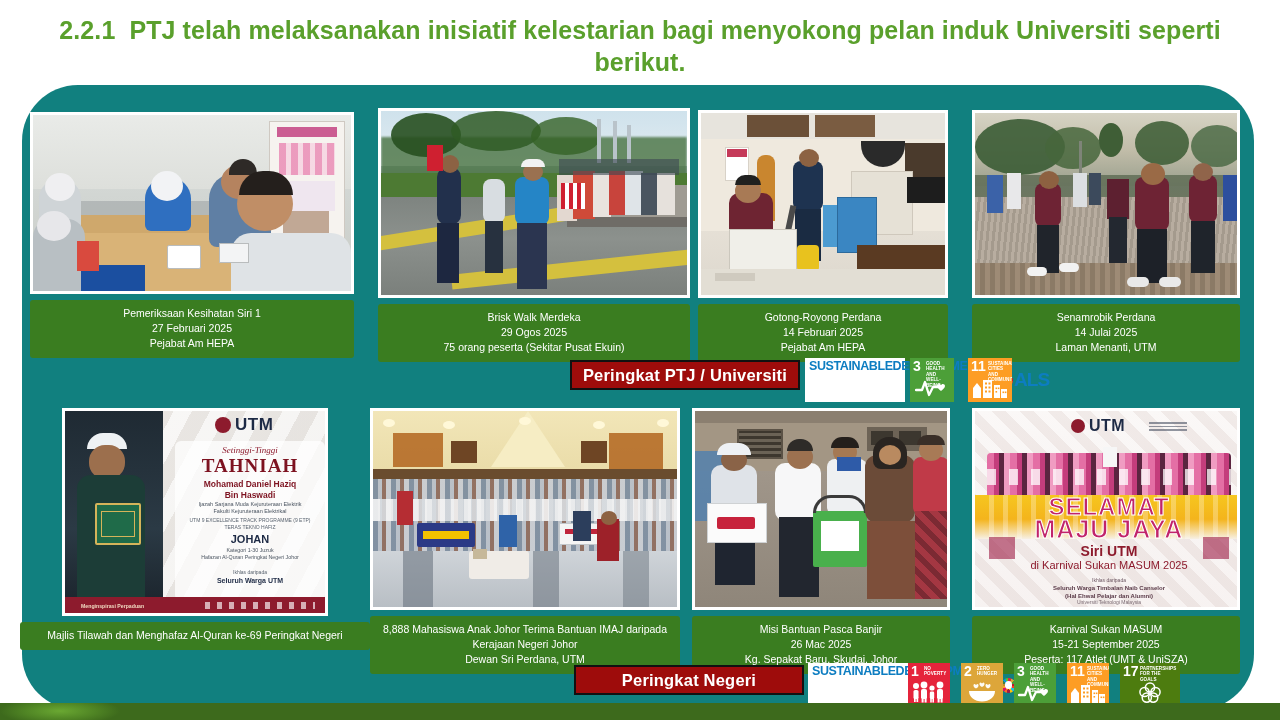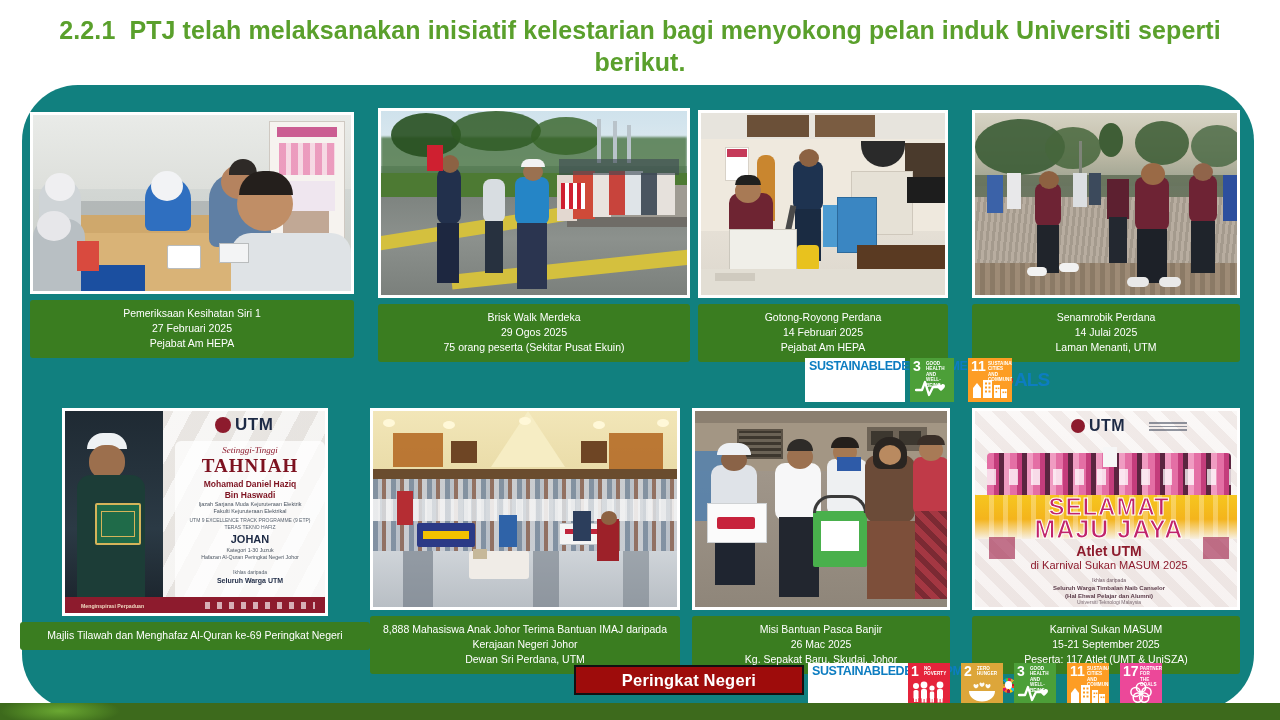--- a/index.html
+++ b/index.html
@@ -292,20 +292,23 @@
         <div style="position:absolute;left:114px;top:60px;width:12px;height:32px;background:#3c4a5c;"></div>
       </div>
     </div>
     <div class="caption" style="left:0px; top:194px; width:268px;">
       <div>Senamrobik Perdana</div>
       <div>14 Julai 2025</div>
       <div>Laman Menanti, UTM</div>
     </div>
   </div>
 
+  <div class="banner" style="left:570px; top:360px; width:230px; height:30px;">
+    <span>Peringkat PTJ / Universiti</span>
+  </div>
 
   <div class="sdg-logo" style="left:805px; top:358px; width:100px; height:44px;">
     <div class="l1" style="font-size:12.5px;">SUSTAINABLE</div>
     <div class="l2" style="font-size:12.5px;">DEVELOPMENT</div>
     <div class="l3" style="font-size:19px;">
       <span>G</span>
       <span class="sdg-wheel" style="width:15px;height:15px;margin:0 1px;"></span>
       <span>ALS</span>
     </div>
   </div>
@@ -472,21 +475,21 @@
         <div style="position:absolute;left:96px;top:8px;width:14px;height:14px;border-radius:50%;background:#8d1b2d;"></div>
         <div style="position:absolute;left:114px;top:6px;width:56px;height:18px;font:bold 16px 'Liberation Sans',sans-serif;color:#1d2a45;letter-spacing:.5px;">UTM</div>
         <div style="position:absolute;left:174px;top:9px;width:38px;height:11px;background:repeating-linear-gradient(0deg,#4a5264 0 1.6px,transparent 1.6px 3.6px);opacity:.6;"></div>
         <div style="position:absolute;left:12px;top:42px;width:244px;height:46px;background:repeating-linear-gradient(90deg,#e46fa5 0 7px,#c43d7c 7px 12px,#5b2540 12px 17px,#f09cc2 17px 23px);border-radius:4px;"></div>
         <div style="position:absolute;left:12px;top:58px;width:244px;height:16px;background:repeating-linear-gradient(90deg,#ffffff 0 9px,transparent 9px 22px);opacity:.75;"></div>
         <div style="position:absolute;left:128px;top:36px;width:14px;height:20px;background:#f6f6f6;"></div>
         <div style="position:absolute;left:0;top:84px;width:100%;height:44px;background:linear-gradient(180deg,#f6c61f 0%,#f4b41c 55%,#f7f0e4 100%);"></div>
         <div style="position:absolute;left:14px;top:84px;width:240px;height:44px;background:repeating-linear-gradient(90deg,rgba(255,255,255,.28) 0 5px,transparent 5px 14px);"></div>
         <div style="position:absolute;left:20px;top:104px;width:228px;text-align:center;font:bold 25px 'Liberation Sans',sans-serif;color:#c1246a;letter-spacing:1px;-webkit-text-stroke:1px #ffffff;">MAJU JAYA</div>
         <div style="position:absolute;left:20px;top:82px;width:228px;text-align:center;font:bold 24px 'Liberation Sans',sans-serif;color:#c1246a;letter-spacing:1px;-webkit-text-stroke:1px #ffffff;">SELAMAT</div>
-        <div style="position:absolute;left:20px;top:132px;width:228px;text-align:center;font:bold 14px 'Liberation Sans',sans-serif;color:#8d1b2d;">Atlet UTM</div>
+        <div style="position:absolute;left:20px;top:132px;width:228px;text-align:center;font:bold 14px 'Liberation Sans',sans-serif;color:#8d1b2d;">Siri UTM</div>
         <div style="position:absolute;left:20px;top:148px;width:228px;text-align:center;font:11px 'Liberation Sans',sans-serif;color:#8d1b2d;">di Karnival Sukan MASUM 2025</div>
         <div style="position:absolute;left:20px;top:166px;width:228px;text-align:center;font:5px 'Liberation Sans',sans-serif;color:#6b5560;">Ikhlas daripada</div>
         <div style="position:absolute;left:20px;top:174px;width:228px;text-align:center;font:bold 6px 'Liberation Sans',sans-serif;color:#5a3a48;line-height:1.3;">Seluruh Warga Timbalan Naib Canselor<br>(Hal Ehwal Pelajar dan Alumni)</div>
         <div style="position:absolute;left:20px;top:188px;width:228px;text-align:center;font:5px 'Liberation Sans',sans-serif;color:#7a6a72;">Universiti Teknologi Malaysia</div>
         <div style="position:absolute;left:14px;top:126px;width:26px;height:22px;background:#9d1b44;opacity:.6;"></div>
         <div style="position:absolute;left:228px;top:126px;width:26px;height:22px;background:#9d1b44;opacity:.6;"></div>
       </div>
     </div>
     <div class="caption" style="left:0px; top:208px; width:268px;">
       <div>Karnival Sukan MASUM</div>
@@ -576,21 +579,21 @@
           <rect x="16.5" y="14.5" width="2" height="2" fill="#fd9d24"></rect>
           <rect x="23.5" y="11.5" width="1.6" height="1.6" fill="#fd9d24"></rect>
           <rect x="25.8" y="11.5" width="1.6" height="1.6" fill="#fd9d24"></rect>
           <rect x="23.5" y="15" width="1.6" height="1.6" fill="#fd9d24"></rect>
           <rect x="30.5" y="15.5" width="1.6" height="1.6" fill="#fd9d24"></rect>
           <rect x="32.8" y="15.5" width="1.6" height="1.6" fill="#fd9d24"></rect>
         </svg>
     </span>
   </div>
 
-  <div class="goal" style="left:1120px; top:663px; width:42px; height:44px; background:#ec4899;">
+  <div class="goal" style="left:1120px; top:663px; width:60px; height:44px; background:#4d7c0f;">
     <span class="gnum">17</span>
     <span class="gtxt" style="left:20px;">PARTNERSHIPS FOR THE GOALS</span>
     <span class="gicon">
       <svg width="30" height="22" viewBox="0 0 30 22">
         <circle cx="15" cy="6.5" r="4.6" fill="none" stroke="#fff" stroke-width="1.5"></circle>
         <circle cx="9.5" cy="11" r="4.6" fill="none" stroke="#fff" stroke-width="1.5"></circle>
         <circle cx="20.5" cy="11" r="4.6" fill="none" stroke="#fff" stroke-width="1.5"></circle>
         <circle cx="11.8" cy="16.6" r="4.6" fill="none" stroke="#fff" stroke-width="1.5"></circle>
         <circle cx="18.2" cy="16.6" r="4.6" fill="none" stroke="#fff" stroke-width="1.5"></circle>
       </svg>

